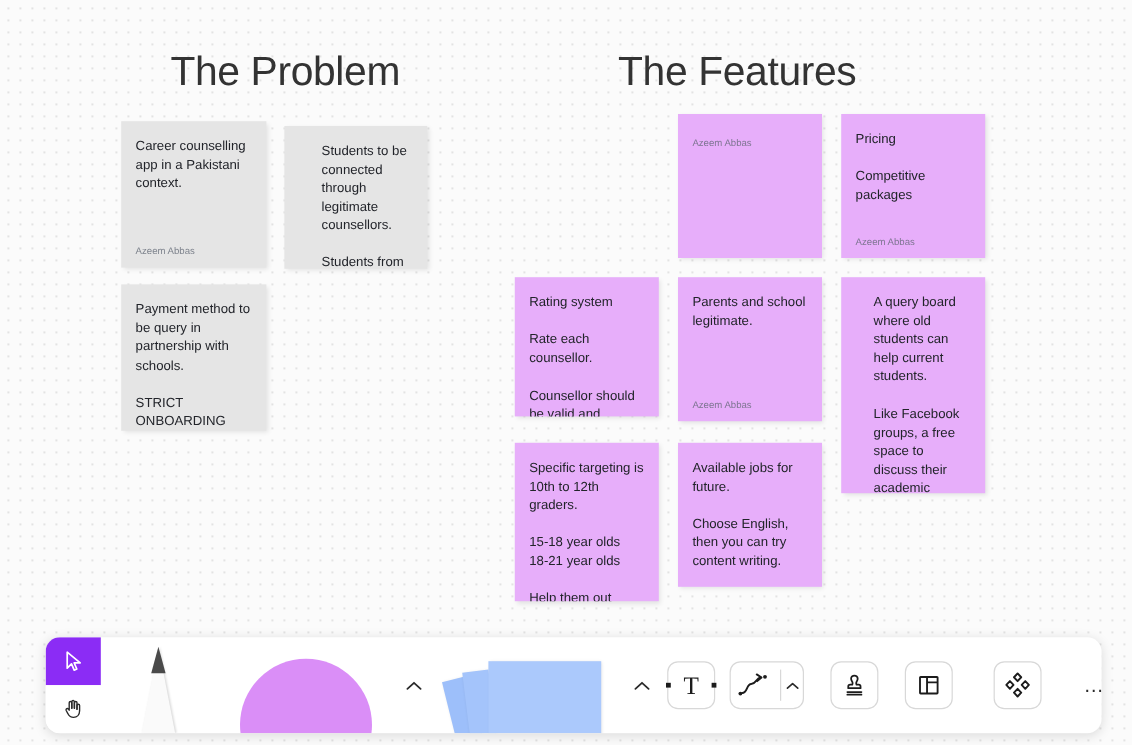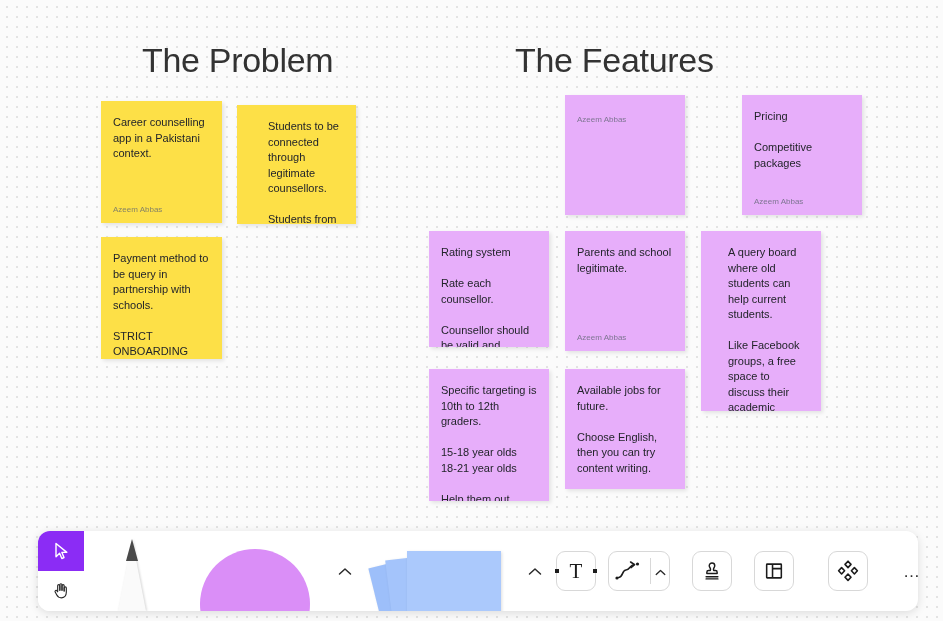--- a/index.html
+++ b/index.html
@@ -40,21 +40,21 @@
   
   .note {
     position: absolute;
     padding: 14px 12px 8px 12px;
     display: flex;
     flex-direction: column;
     box-shadow: 2px 2px 4px rgba(0,0,0,0.10);
     overflow: hidden;
   }
 
-  .note.blue   { background: #fde047; }
+  .note.blue   { background: #e5e5e5; }
   .note.purple { background: #e7aefa; }
 
   .note-body {
     flex: 1 1 auto;
     font-size: 11px;
     line-height: 15.5px;
     color: #22242a;
     white-space: pre-line;
   }
 
@@ -272,21 +272,21 @@
 
 STRICT ONBOARDING PROCESS</div>
 
   </div>
 
 
   <div class="note purple" style="left:565px; top:95px; width:120px; height:120px;">
     <div class="note-author">Azeem Abbas</div>
   </div>
 
-  <div class="note purple" style="left:701px; top:95px; width:120px; height:120px;margin-left:41px;">
+  <div class="note purple" style="left:701px; top:95px; width:120px; height:120px;">
     <div class="note-body">Pricing
 
 Competitive packages</div>
     <div class="note-author">Azeem Abbas</div>
   </div>
 
   <div class="note purple" style="left:429px; top:231px; width:120px; height:116px;">
     <div class="note-body">Rating system
 
 Rate each counsellor.

